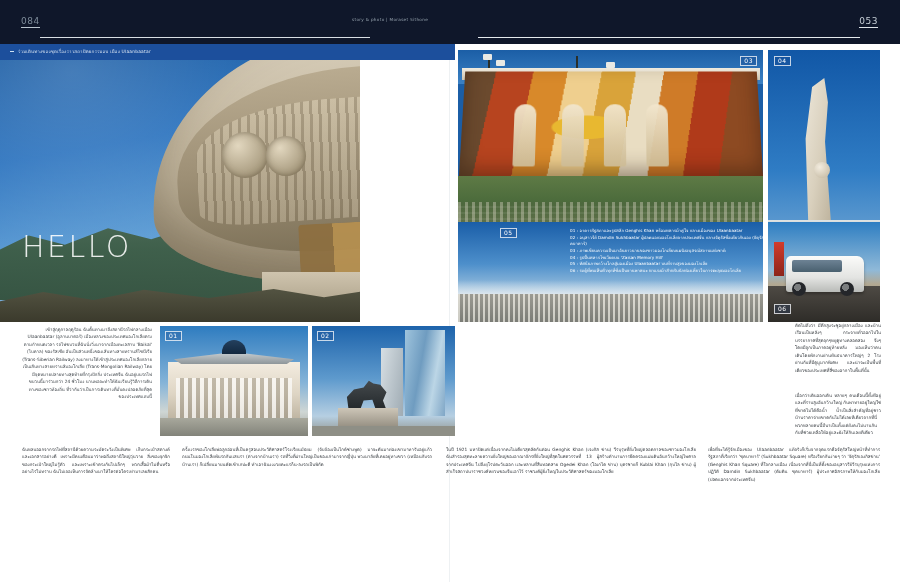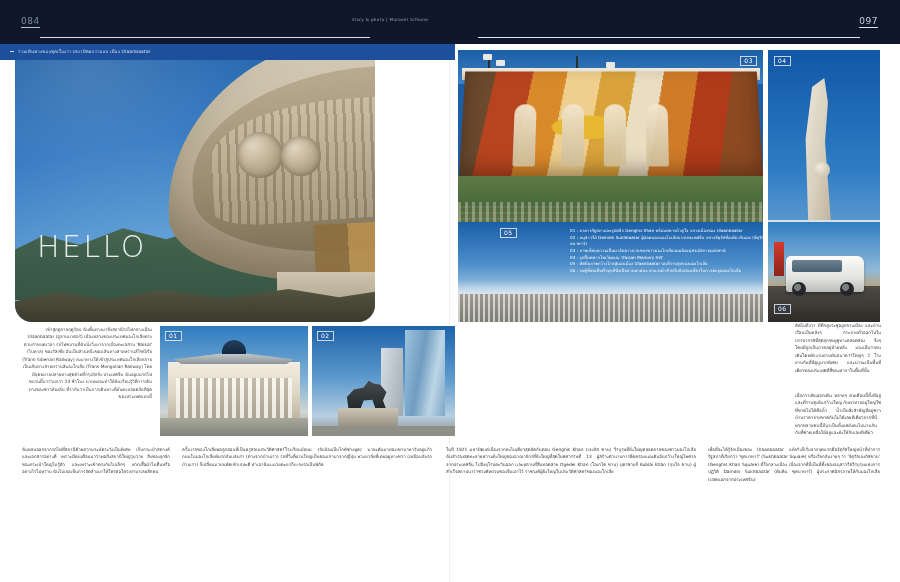--- a/index.html
+++ b/index.html
@@ -37,24 +37,23 @@
   }
   .masthead-rule-l {
     position:absolute; left:40px; top:37px; width:330px; height:1px; background:#d8dee4;
   }
   .masthead-rule-r {
     position:absolute; left:478px; top:37px; width:382px; height:1px; background:#e4e9ed;
   }
 
   
   .hero {
-    position:absolute; left:15px; top:44px; width:360px; height:278px;
+    position:absolute; left:0; top:44px; width:360px; height:278px;
     overflow:hidden;
     background:linear-gradient(180deg,#1d5fa8 0%, #2f79c4 30%, #5fa0d6 60%, #9ec4e0 100%);
-    border-radius:17px;
   }
   .hero-sky {
     position:absolute; inset:0;
     background:
       radial-gradient(ellipse at 20% 10%, rgba(255,255,255,.18), transparent 55%),
       linear-gradient(170deg,#15579f 0%, #2a72be 35%, #6aa7da 70%, #b9d4e8 100%);
   }
   .hero-hills {
     position:absolute; left:0; bottom:22px; width:100%; height:92px;
     background:linear-gradient(180deg,#4e6a52 0%, #3d5c44 45%, #33503b 100%);
@@ -346,21 +345,21 @@
   }
 </style>
 </head>
 <body>
 
 <div class="spread">
 
   <div class="masthead">
     <div class="folio-left">084</div>
     <div class="credit">story &amp; photo | Moraset Sithone</div>
-    <div class="folio-right">097</div>
+    <div class="folio-right">053</div>
     <div class="masthead-rule-l"></div>
     <div class="masthead-rule-r"></div>
   </div>
 
   <div class="gutter"></div>
 
   <div class="hero">
     <div class="hero-sky"></div>
     <div class="hero-hills"></div>
     <div class="mon-arc"></div>

